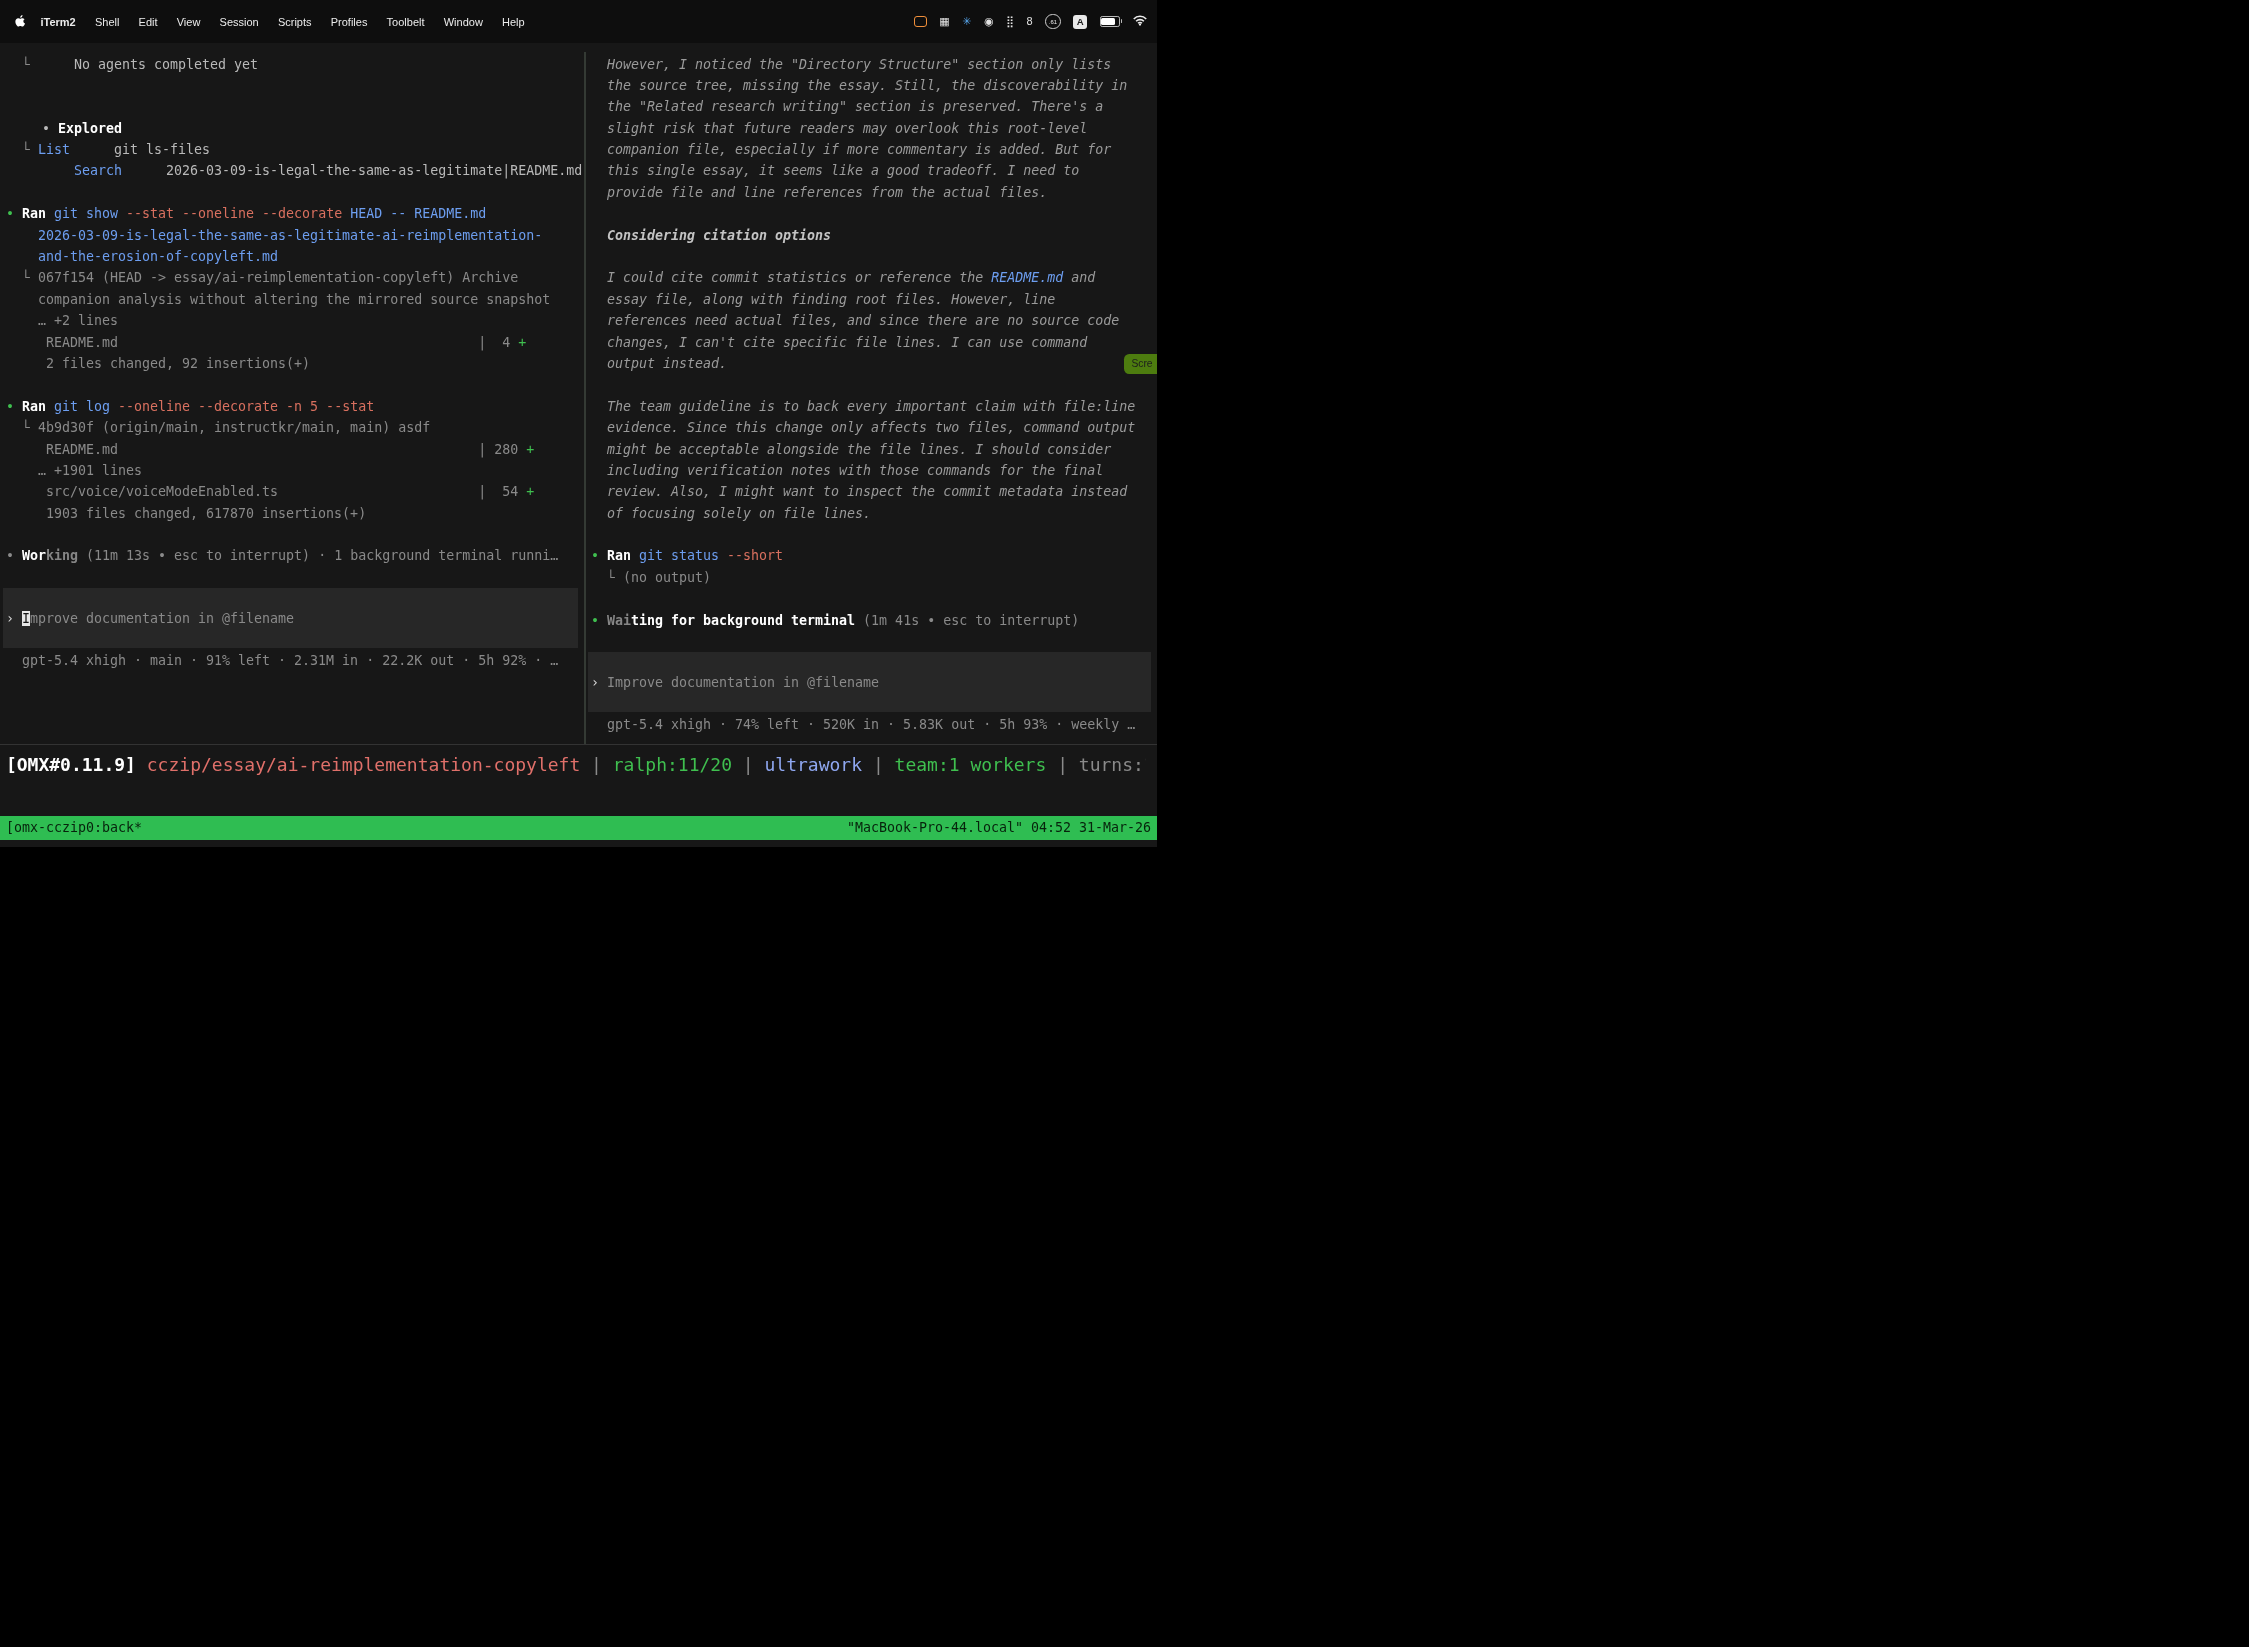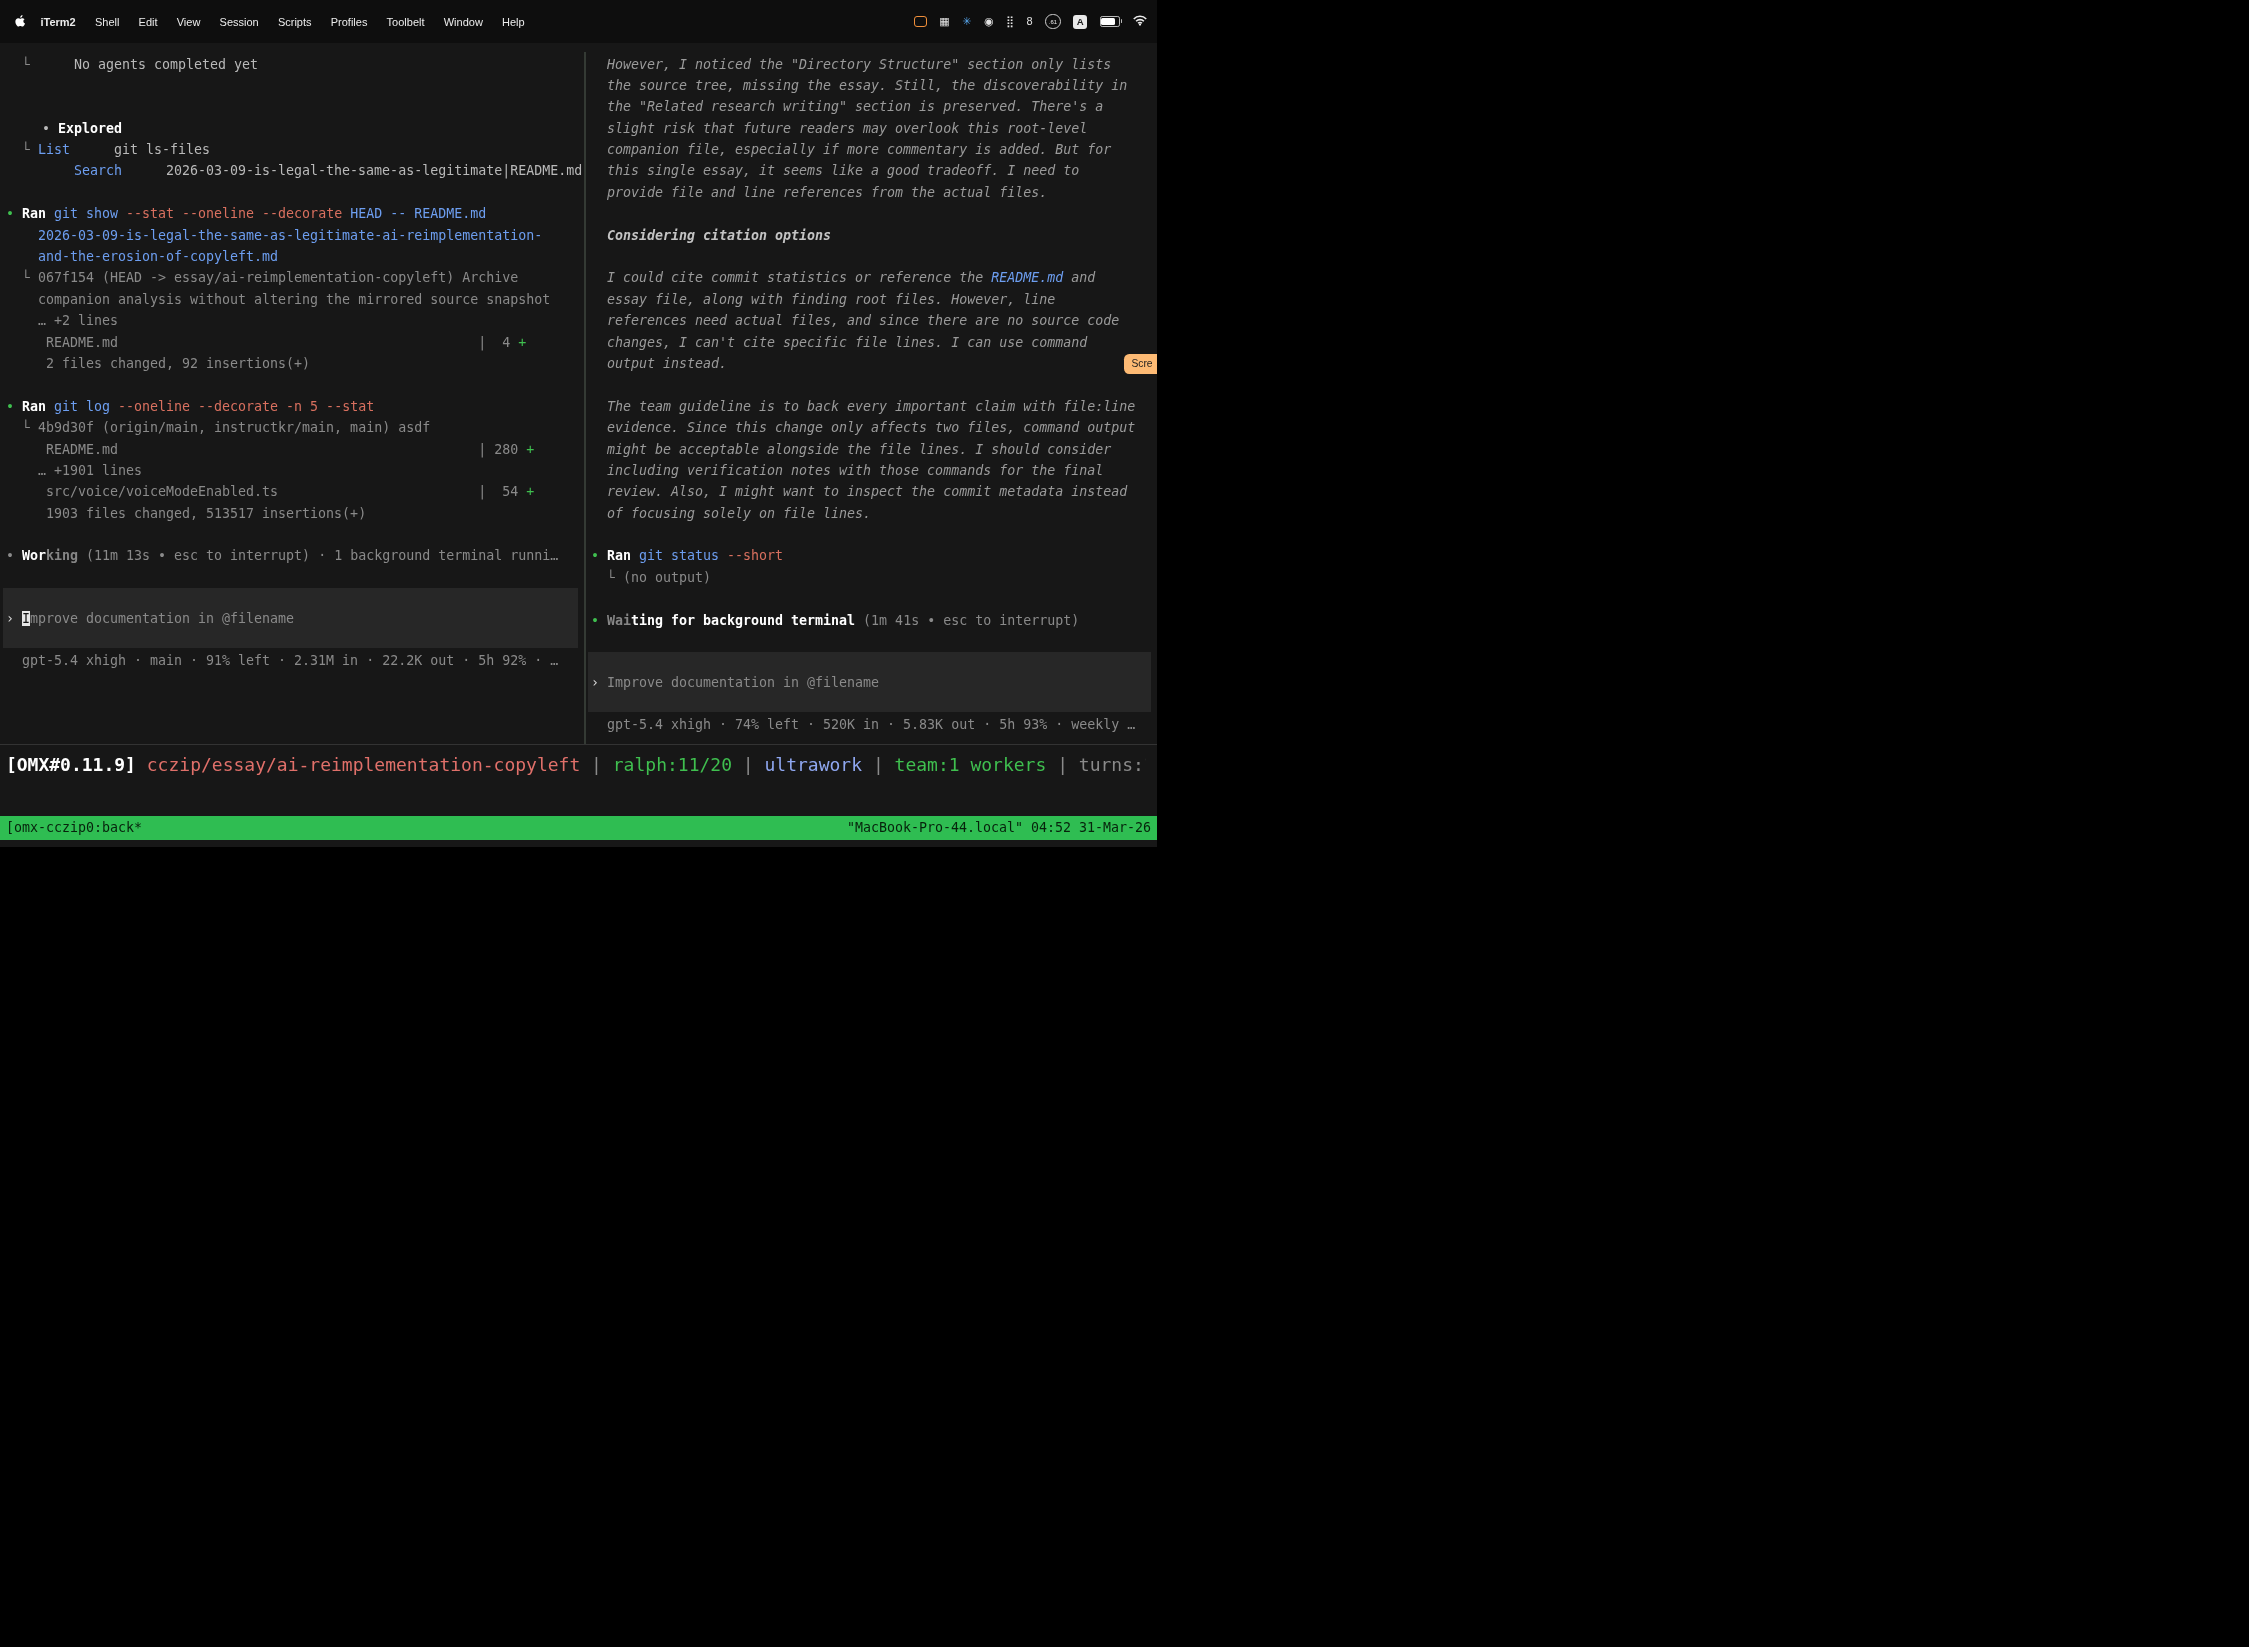--- a/index.html
+++ b/index.html
@@ -65,21 +65,21 @@
   .c-lav{color:#8fa7f0;}
 
   
   .omx-line{position:absolute;top:754px;left:5.9px;right:11px;height:21.4px;line-height:21.4px;
             font-size:18px;white-space:pre;overflow:hidden;}
   .tmux{position:absolute;top:816px;left:0;right:0;height:23.6px;background:#2fbd52;
         color:#07230c;font-size:13.3px;line-height:23.6px;display:flex;justify-content:space-between;
         padding:0 5.9px;box-sizing:border-box;white-space:pre;}
 
   
-  .notif{position:absolute;top:354px;right:0;height:20px;line-height:20px;background:#fdba74;
+  .notif{position:absolute;top:354px;right:0;height:20px;line-height:20px;background:#4d7c0f;
          color:#1d1d1d;font-family:"Liberation Sans",sans-serif;font-size:10.3px;
          padding:0 4.4px 0 7.4px;border-radius:5.2px 0 0 5.2px;}
 </style>
 </head>
 <body>
 
 <div class="screen">
 
   <div class="menubar">
     <span class="apple">
@@ -141,21 +141,21 @@
       <div class="tl"><span class="c-m">    companion analysis without altering the mirrored source snapshot</span></div>
       <div class="tl"><span class="c-m">    … +2 lines</span></div>
       <div class="tl"><span class="c-m">     README.md                                             |  4 </span><span class="c-g">+</span></div>
       <div class="tl"><span class="c-m">     2 files changed, 92 insertions(+)</span></div>
       <div class="tl"></div>
       <div class="tl"><span class="c-g">• </span><span class="c-w">Ran </span><span class="c-b">git log </span><span class="c-r">--oneline --decorate -n 5 --stat</span></div>
       <div class="tl"><span class="c-m">  └ 4b9d30f (origin/main, instructkr/main, main) asdf</span></div>
       <div class="tl"><span class="c-m">     README.md                                             | 280 </span><span class="c-g">+</span></div>
       <div class="tl"><span class="c-m">    … +1901 lines</span></div>
       <div class="tl"><span class="c-m">     src/voice/voiceModeEnabled.ts                         |  54 </span><span class="c-g">+</span></div>
-      <div class="tl"><span class="c-m">     1903 files changed, 513517 insertions(+)</span></div>
+      <div class="tl"><span class="c-m">     1903 files changed, 617870 insertions(+)</span></div>
       <div class="tl"></div>
       <div class="tl"><span class="c-m">• </span><span class="c-w">Wor</span><span class="c-wd">king</span><span class="c-m"> (11m 13s • esc to interrupt) · 1 background terminal runni…</span></div>
       <div class="tl"></div>
       <div class="tbox tinput">
         <div class="tl"><span class="c-d2">› </span><span class="c-cur">I</span><span class="c-m">mprove documentation in @filename</span></div>
       </div>
       <div class="tl"><span class="c-m">  gpt-5.4 xhigh · main · 91% left · 2.31M in · 22.2K out · 5h 92% · …</span></div>
     </div>
   <div class="vdivider"></div>
   <div class="pane pane-right" id="pane-right">

